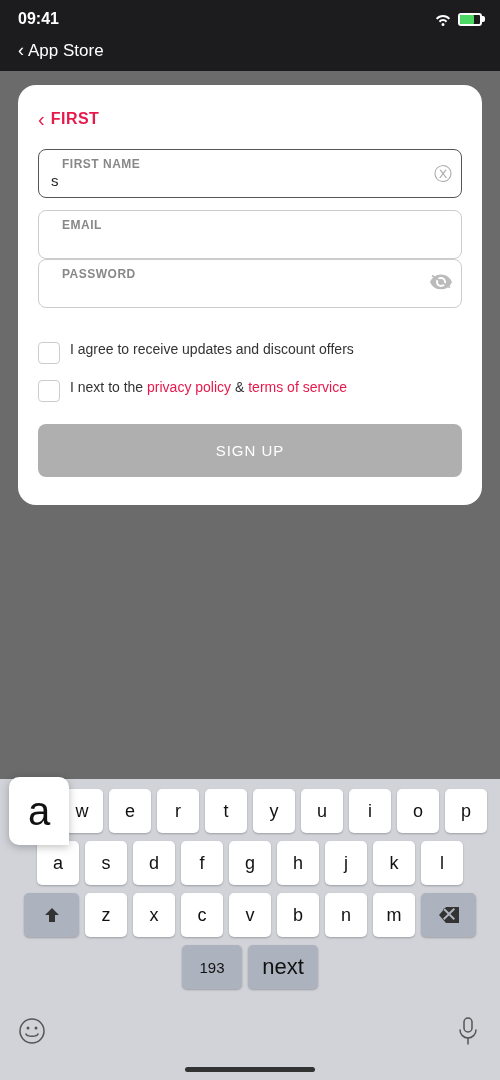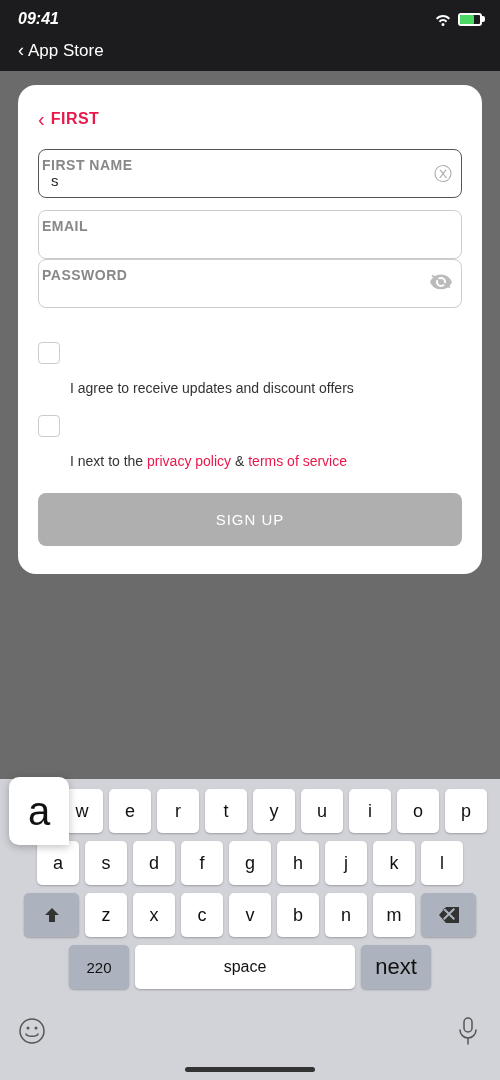--- a/index.html
+++ b/index.html
@@ -17,21 +17,20 @@
     
     .status-bar {
       background: #1c1c1e;
       display: flex;
       justify-content: space-between;
       align-items: center;
       padding: 10px 18px 8px;
       color: white;
       font-size: 15px;
       font-weight: 600;
-      font-style: italic;
     }
     .status-bar .time { font-weight: 700; font-size: 16px; }
     .status-icons { display: flex; align-items: center; gap: 6px; }
 
     
     .nav-bar {
       background: #1c1c1e;
       padding: 4px 18px 10px;
       color: white;
     }
@@ -94,22 +93,22 @@
       color: #222;
       background: white;
       outline: none;
     }
     .input-field.active {
       border-color: #555;
     }
     .input-label {
       position: absolute;
       top: 8px;
-      left: 4px;
-      font-size: 14px;
+      left: 24px;
+      font-size: 12px;
       font-weight: 600;
       color: #888;
       letter-spacing: 0.5px;
       text-transform: uppercase;
       pointer-events: none;
     }
     .clear-icon {
       position: absolute;
       right: 10px;
       top: 50%;
@@ -150,21 +149,20 @@
       border-radius: 4px;
       flex-shrink: 0;
       margin-top: 2px;
       cursor: pointer;
       background: white;
     }
     .checkbox-text {
       font-size: 14px;
       color: #333;
       line-height: 1.4;
-      margin-top: 39px;
     }
     .checkbox-text a {
       color: #e8184b;
       text-decoration: none;
     }
 
     
     .signup-btn {
       width: 100%;
       background: #b0afaf;
@@ -459,22 +457,21 @@
       <div class="key">n</div>
       <div class="key">m</div>
       <div class="key special delete-key">
         <svg width="20" height="16" viewBox="0 0 20 16" fill="#333">
           <path d="M7 0L0 8l7 8h13V0H7zm9 11.6L14.6 13 10 8.4 5.4 13 4 11.6 8.6 7 4 2.4 5.4 1 10 5.6 14.6 1 16 2.4 11.4 7 16 11.6z"></path>
         </svg>
       </div>
     </div>
 
     <div class="key-row">
-      <div class="key num-key">220</div>
-      <div class="key space-key">space</div>
+      <div class="key num-key">193</div>
       <div class="key next-key">next</div>
     </div>
 
   </div>
 
   <div class="key-row-bottom">
     <div class="bottom-icon">
       <svg width="28" height="28" viewBox="0 0 28 28" fill="none">
         <circle cx="14" cy="14" r="12" stroke="#555" stroke-width="1.5" fill="none"></circle>
         <circle cx="10" cy="11" r="1.5" fill="#555"></circle>

